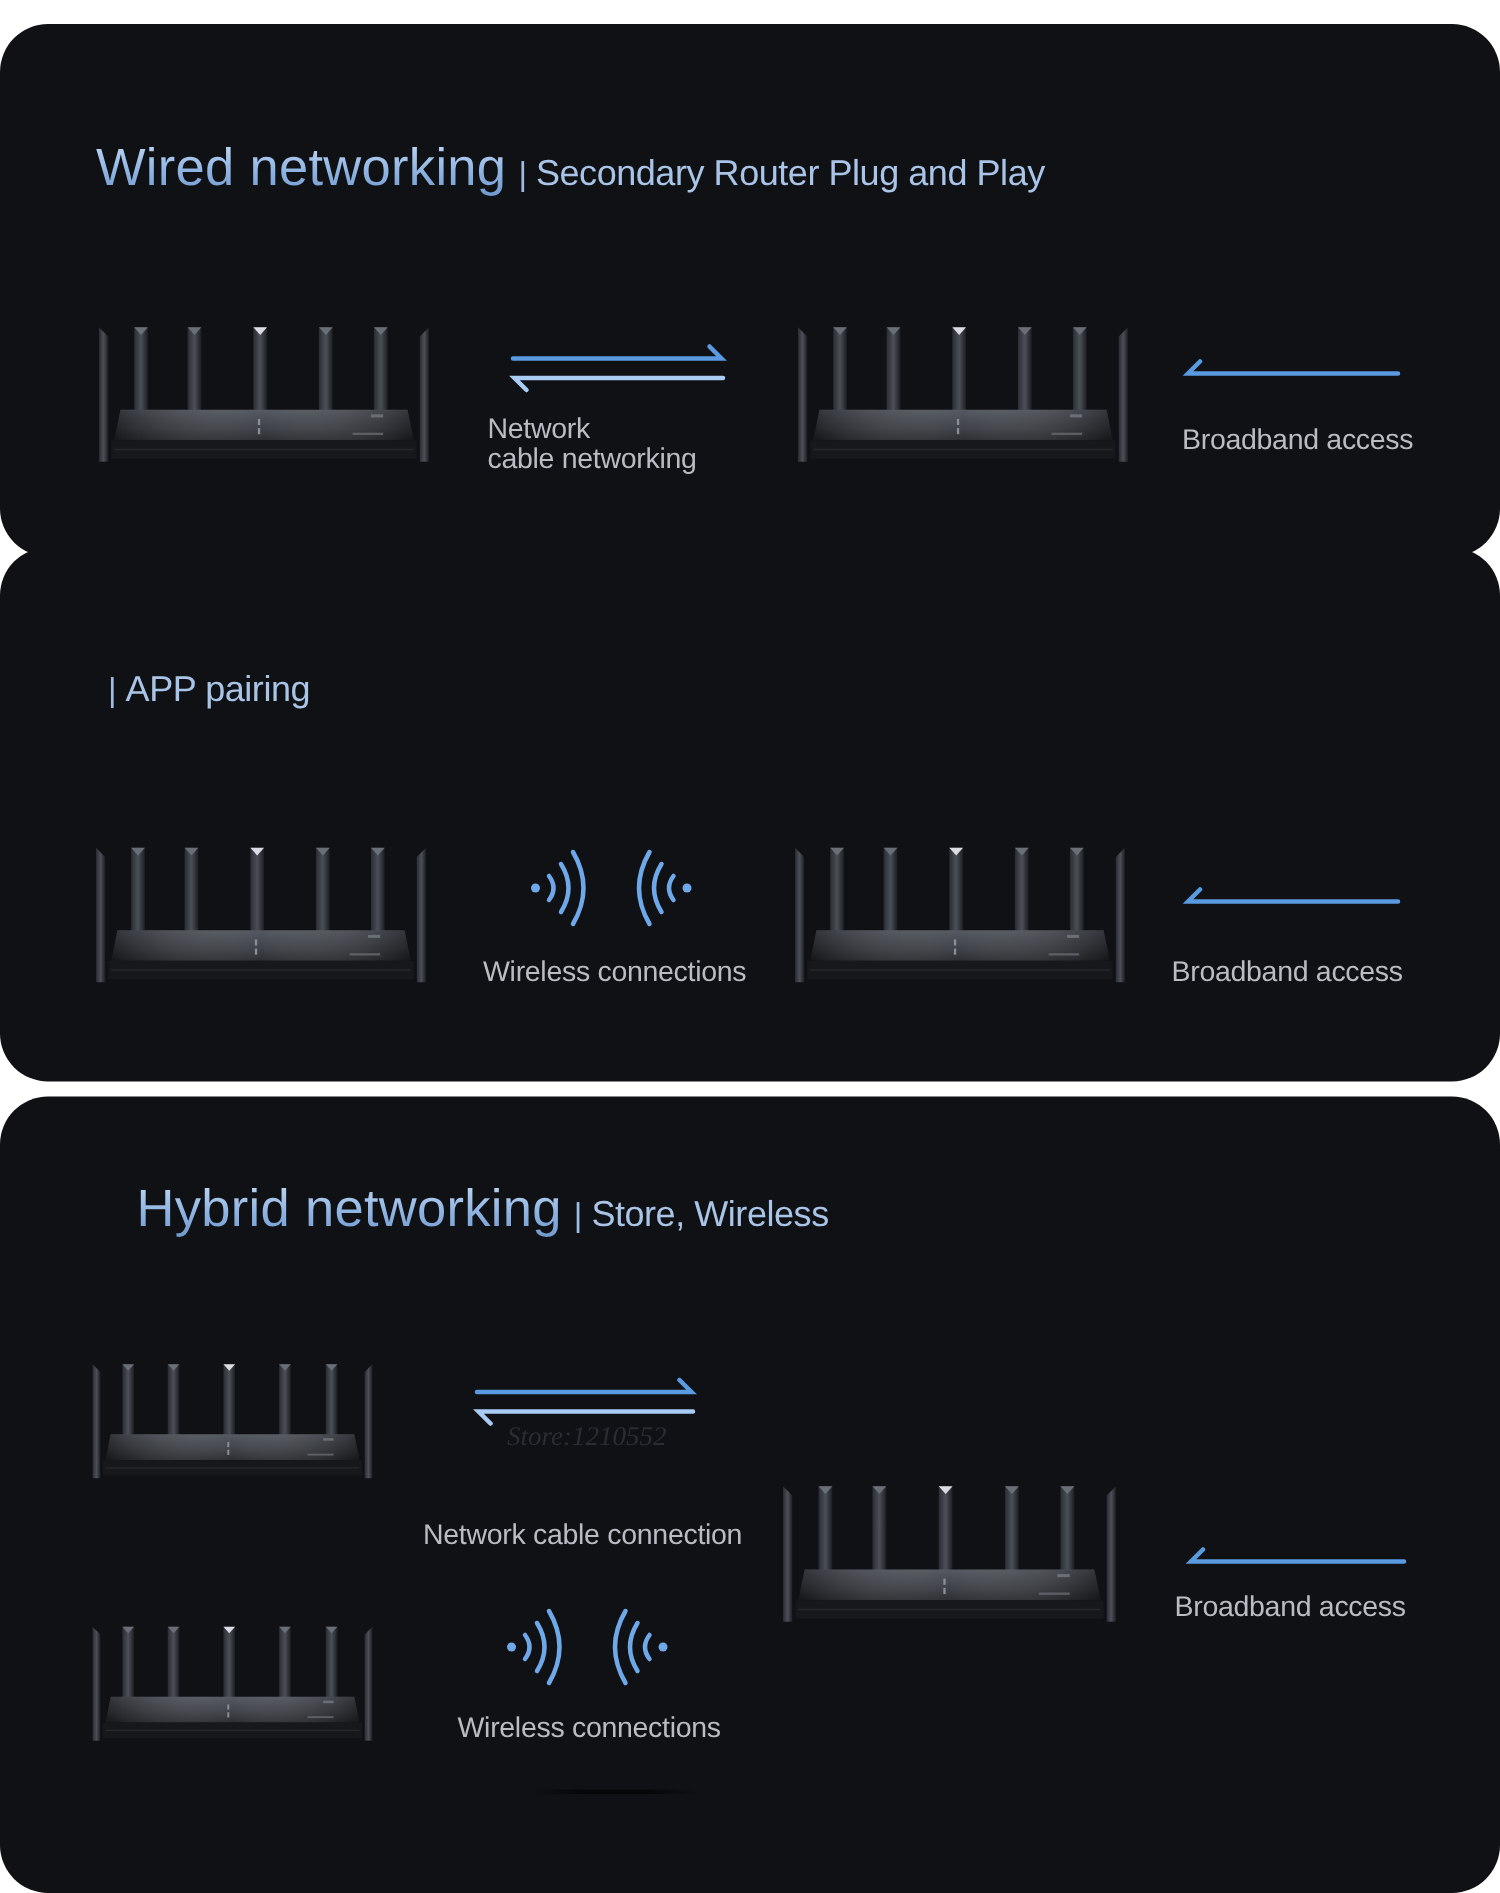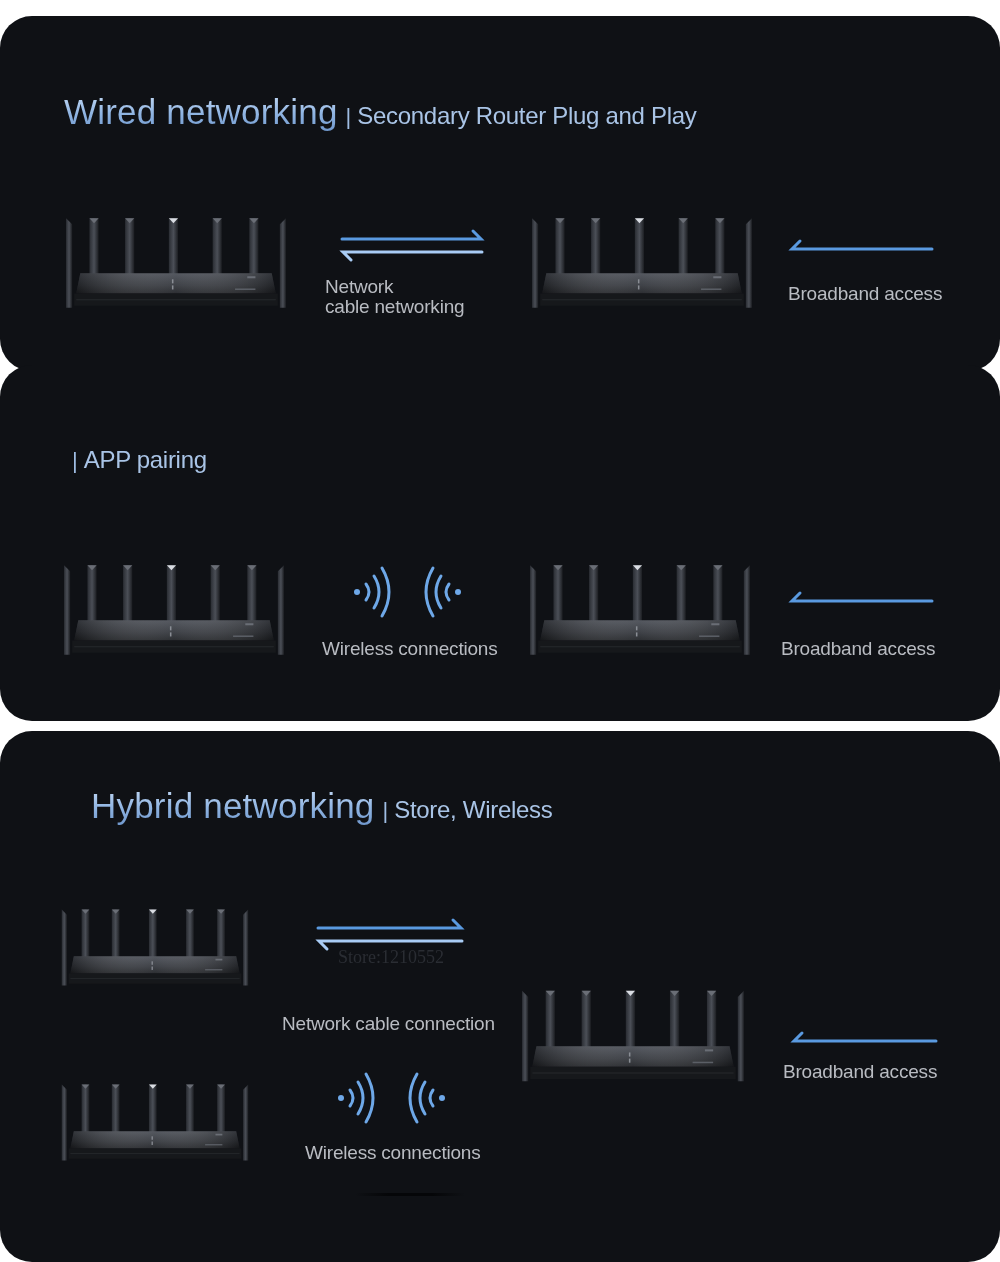--- a/index.html
+++ b/index.html
@@ -12,21 +12,21 @@
   .heading .title {
     font-size: 35px; font-weight: 400; letter-spacing: 0.2px;
     background: linear-gradient(180deg, #c7dcf5 0%, #8fb4e2 55%, #6f97cc 100%);
     -webkit-background-clip: text; background-clip: text; color: transparent;
   }
   .heading .sep { color: #9fbde3; font-size: 22px; margin: 0 6px 0 8px; }
   .heading .subtitle { color: #a9c4e6; font-size: 24px; letter-spacing: -0.3px; }
   .label { position: absolute; color: #b9bcc2; font-size: 19px; text-align: left; line-height: 20px; white-space: nowrap; letter-spacing: -0.2px; }
   .router { position: absolute; }
   .arrow-svg, .wifi-svg { position: absolute; overflow: visible; }
-  .watermark { position: absolute; color: #2a2d33; font-family: "Liberation Serif", serif; font-size: 18px; }
+  .watermark { position: absolute; color: #2a2d33; font-family: "Liberation Serif", serif; font-size: 18px; font-style: italic; }
   .shadow-line { position: absolute; height: 3px; background: linear-gradient(90deg, rgba(0,0,0,0), #050608 30%, #050608 70%, rgba(0,0,0,0)); border-radius: 2px; }
 </style>
 </head>
 <body>
 
 <svg width="0" height="0" style="position:absolute">
   <defs>
     <linearGradient id="antGrad" x1="0" x2="1" y1="0" y2="0">
       <stop offset="0" stop-color="#2a2d33"></stop>
       <stop offset="0.5" stop-color="#4b4f57"></stop>

